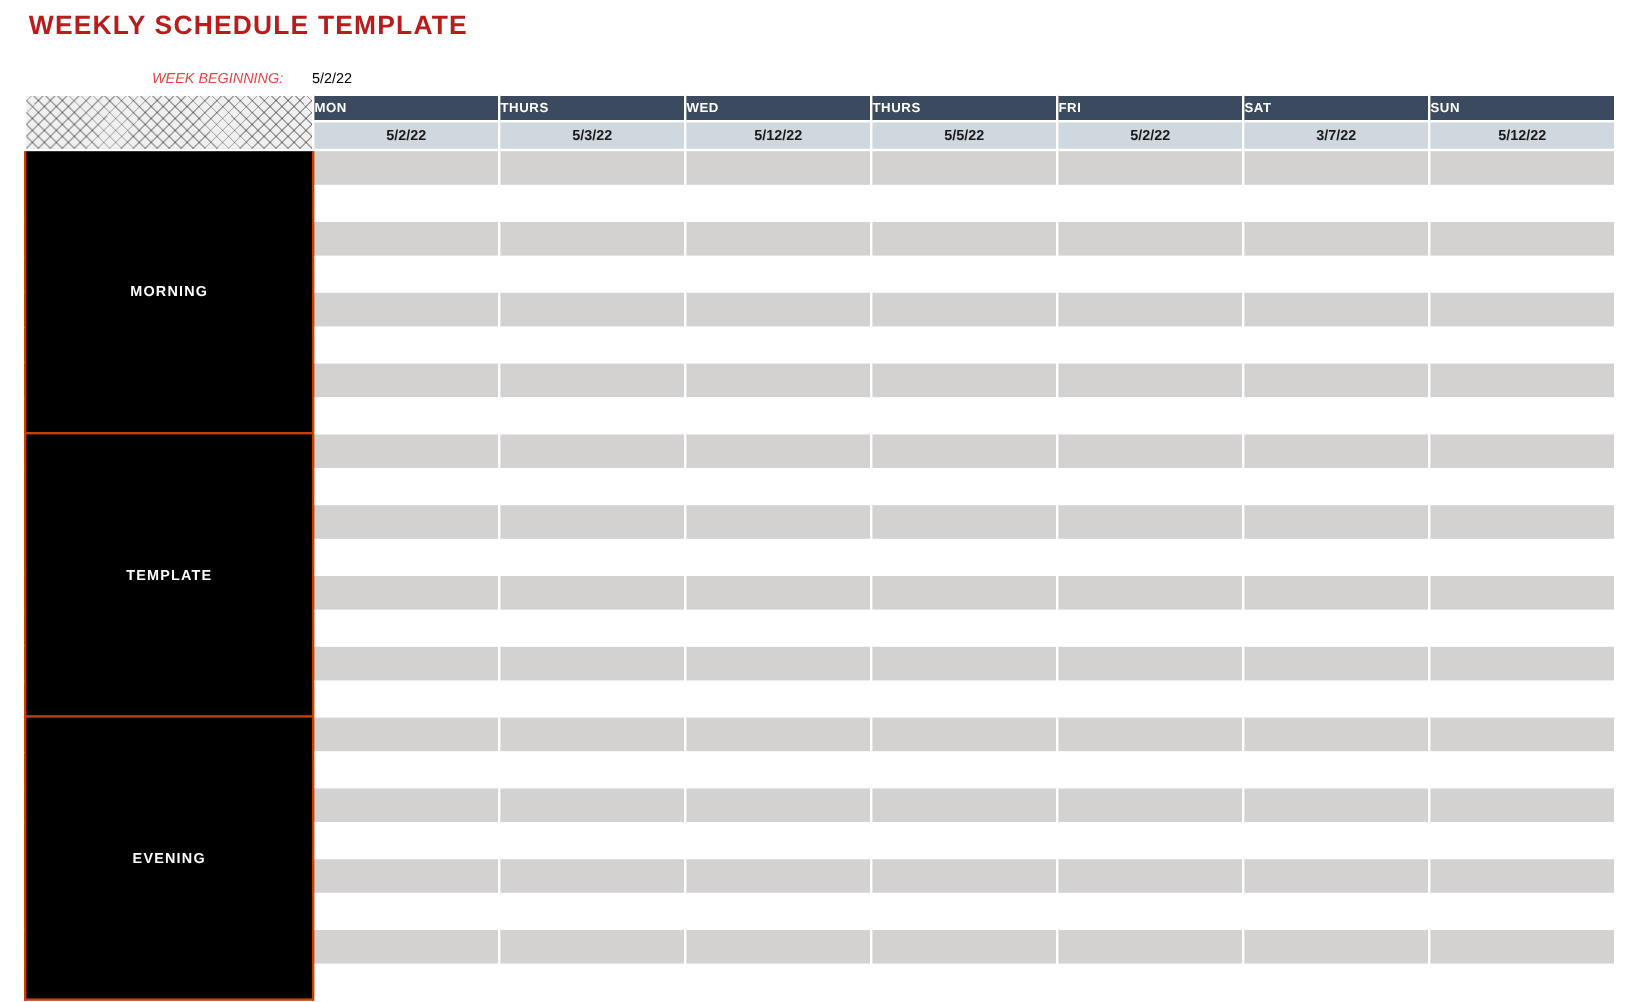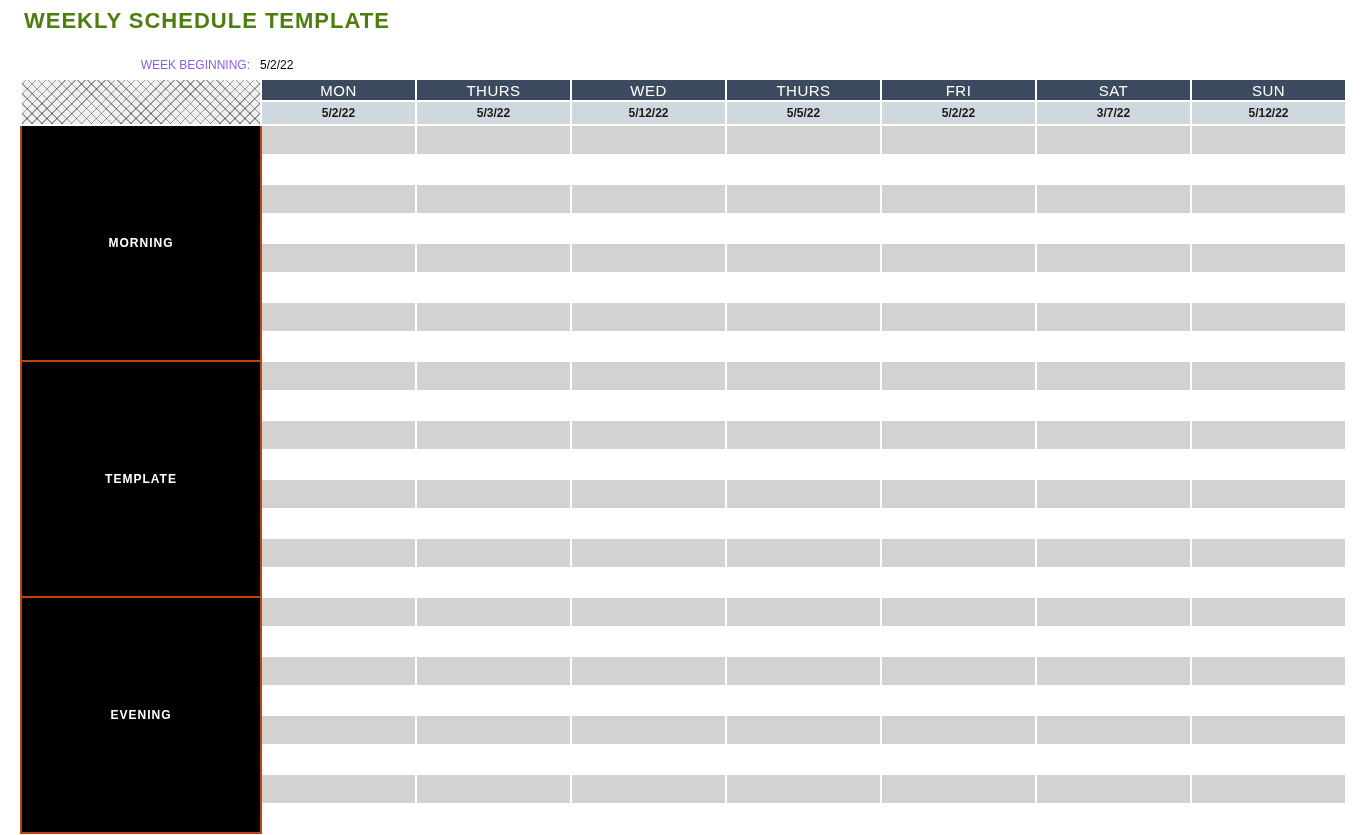--- a/index.html
+++ b/index.html
@@ -3,35 +3,36 @@
 <meta charset="utf-8">
 <style>
   * { box-sizing: border-box; margin: 0; padding: 0; }
   html, body { width: 1367px; height: 835px; background: #ffffff; font-family: Arial, Helvetica, sans-serif; }
   .page { padding: 8px 20px 20px 20px; }
   .title {
     font-family: "Arial Narrow", Arial, sans-serif;
     font-weight: 700;
     font-size: 22px;
     letter-spacing: 1px;
-    color: #4d7c0f;
+    color: #b91c1c;
     margin-left: 4px;
     margin-bottom: 24px;
   }
   .week-row {
     display: flex;
     align-items: center;
     font-size: 12px;
     margin-bottom: 6px;
   }
   .week-label {
     width: 240px;
     text-align: right;
-    padding-right: 10px;
-    color: #8b5cf6;
+    padding-right: 24px;
+    font-style: italic;
+    color: #ef4444;
   }
   .week-value {
     width: 80px;
     color: #000;
   }
 
   table.schedule {
     border-collapse: collapse;
     width: 1325px;
     table-layout: fixed;
@@ -42,24 +43,24 @@
   .corner-cell {
     height: 46px;
     border: 2px solid #ffffff;
     background-color: #f0f0f0;
     background-image: repeating-linear-gradient(45deg, rgba(0,0,0,0.35) 0 1px, transparent 1px 7px),
                       repeating-linear-gradient(-45deg, rgba(0,0,0,0.35) 0 1px, transparent 1px 7px);
   }
   .day-head {
     background: #3b4a5e;
     color: #ffffff;
-    font-weight: 400;
-    font-size: 15px;
+    font-weight: 700;
+    font-size: 11px;
     letter-spacing: 0.5px;
-    text-align: center;
+    text-align: left;
     height: 22px;
     border: 2px solid #ffffff;
   }
   .date-head {
     background: #cfd8df;
     color: #1a1a1a;
     font-size: 12px;
     text-align: center;
     height: 24px;
     border: 2px solid #ffffff;

